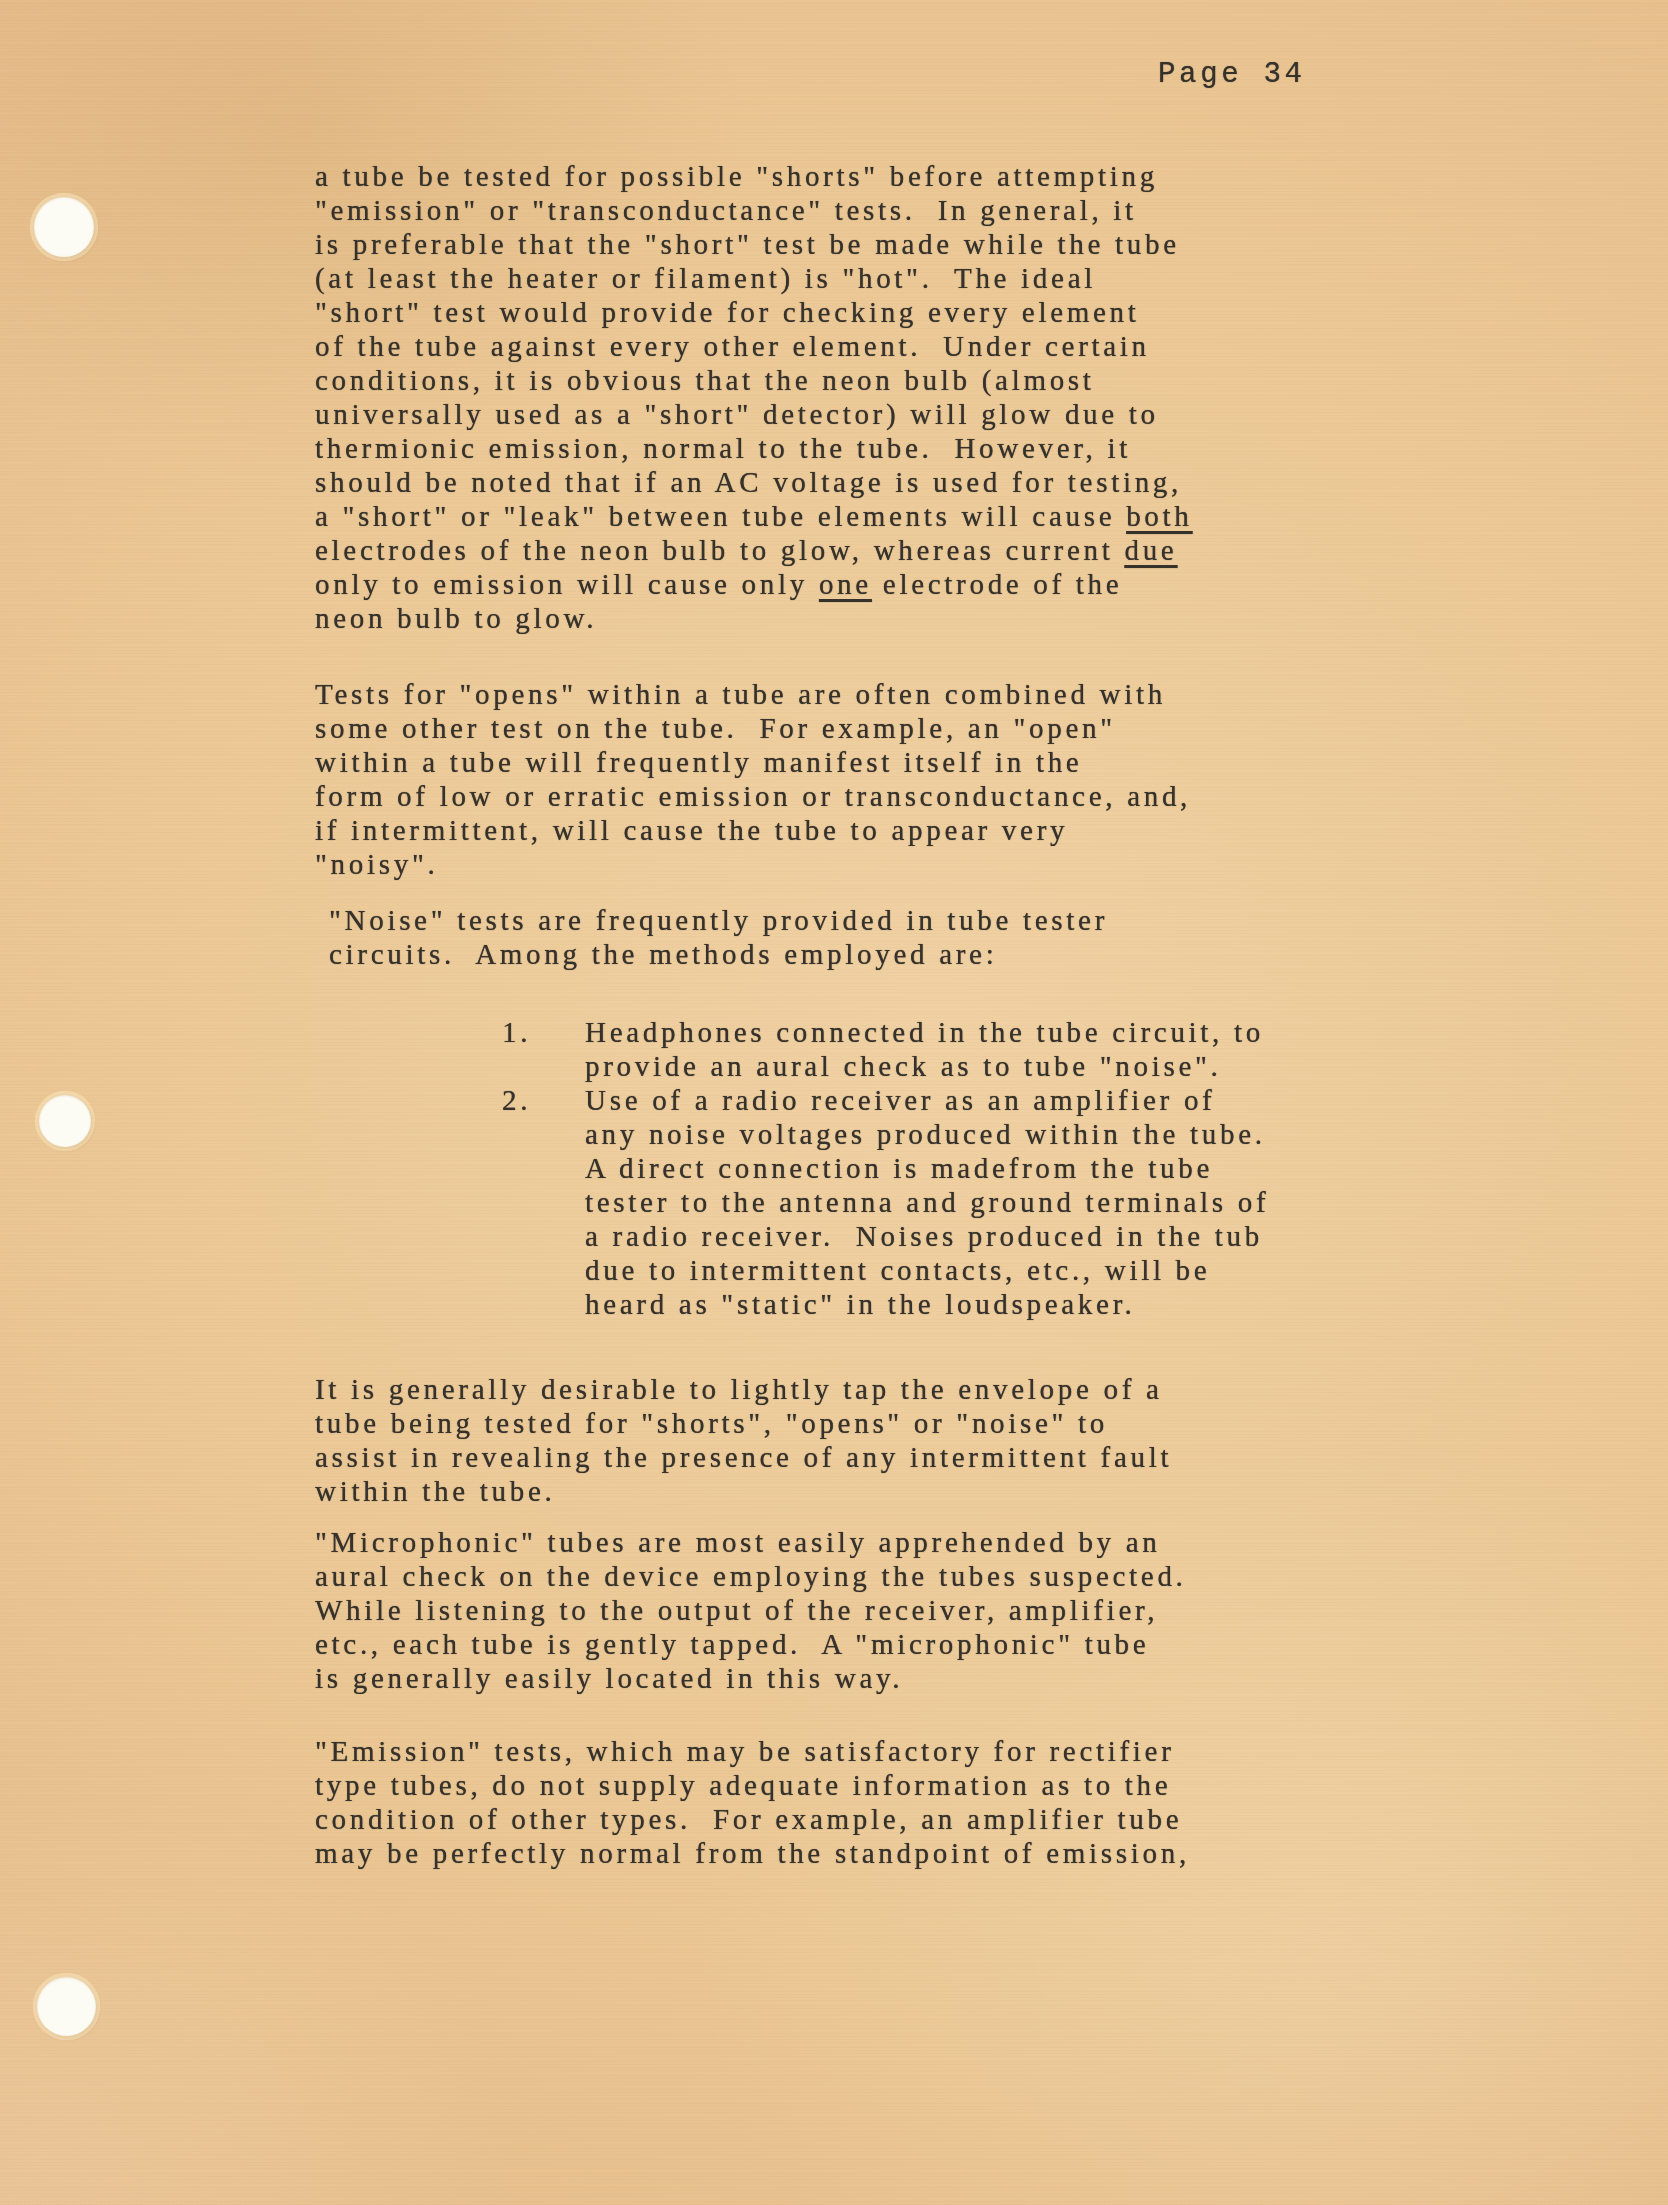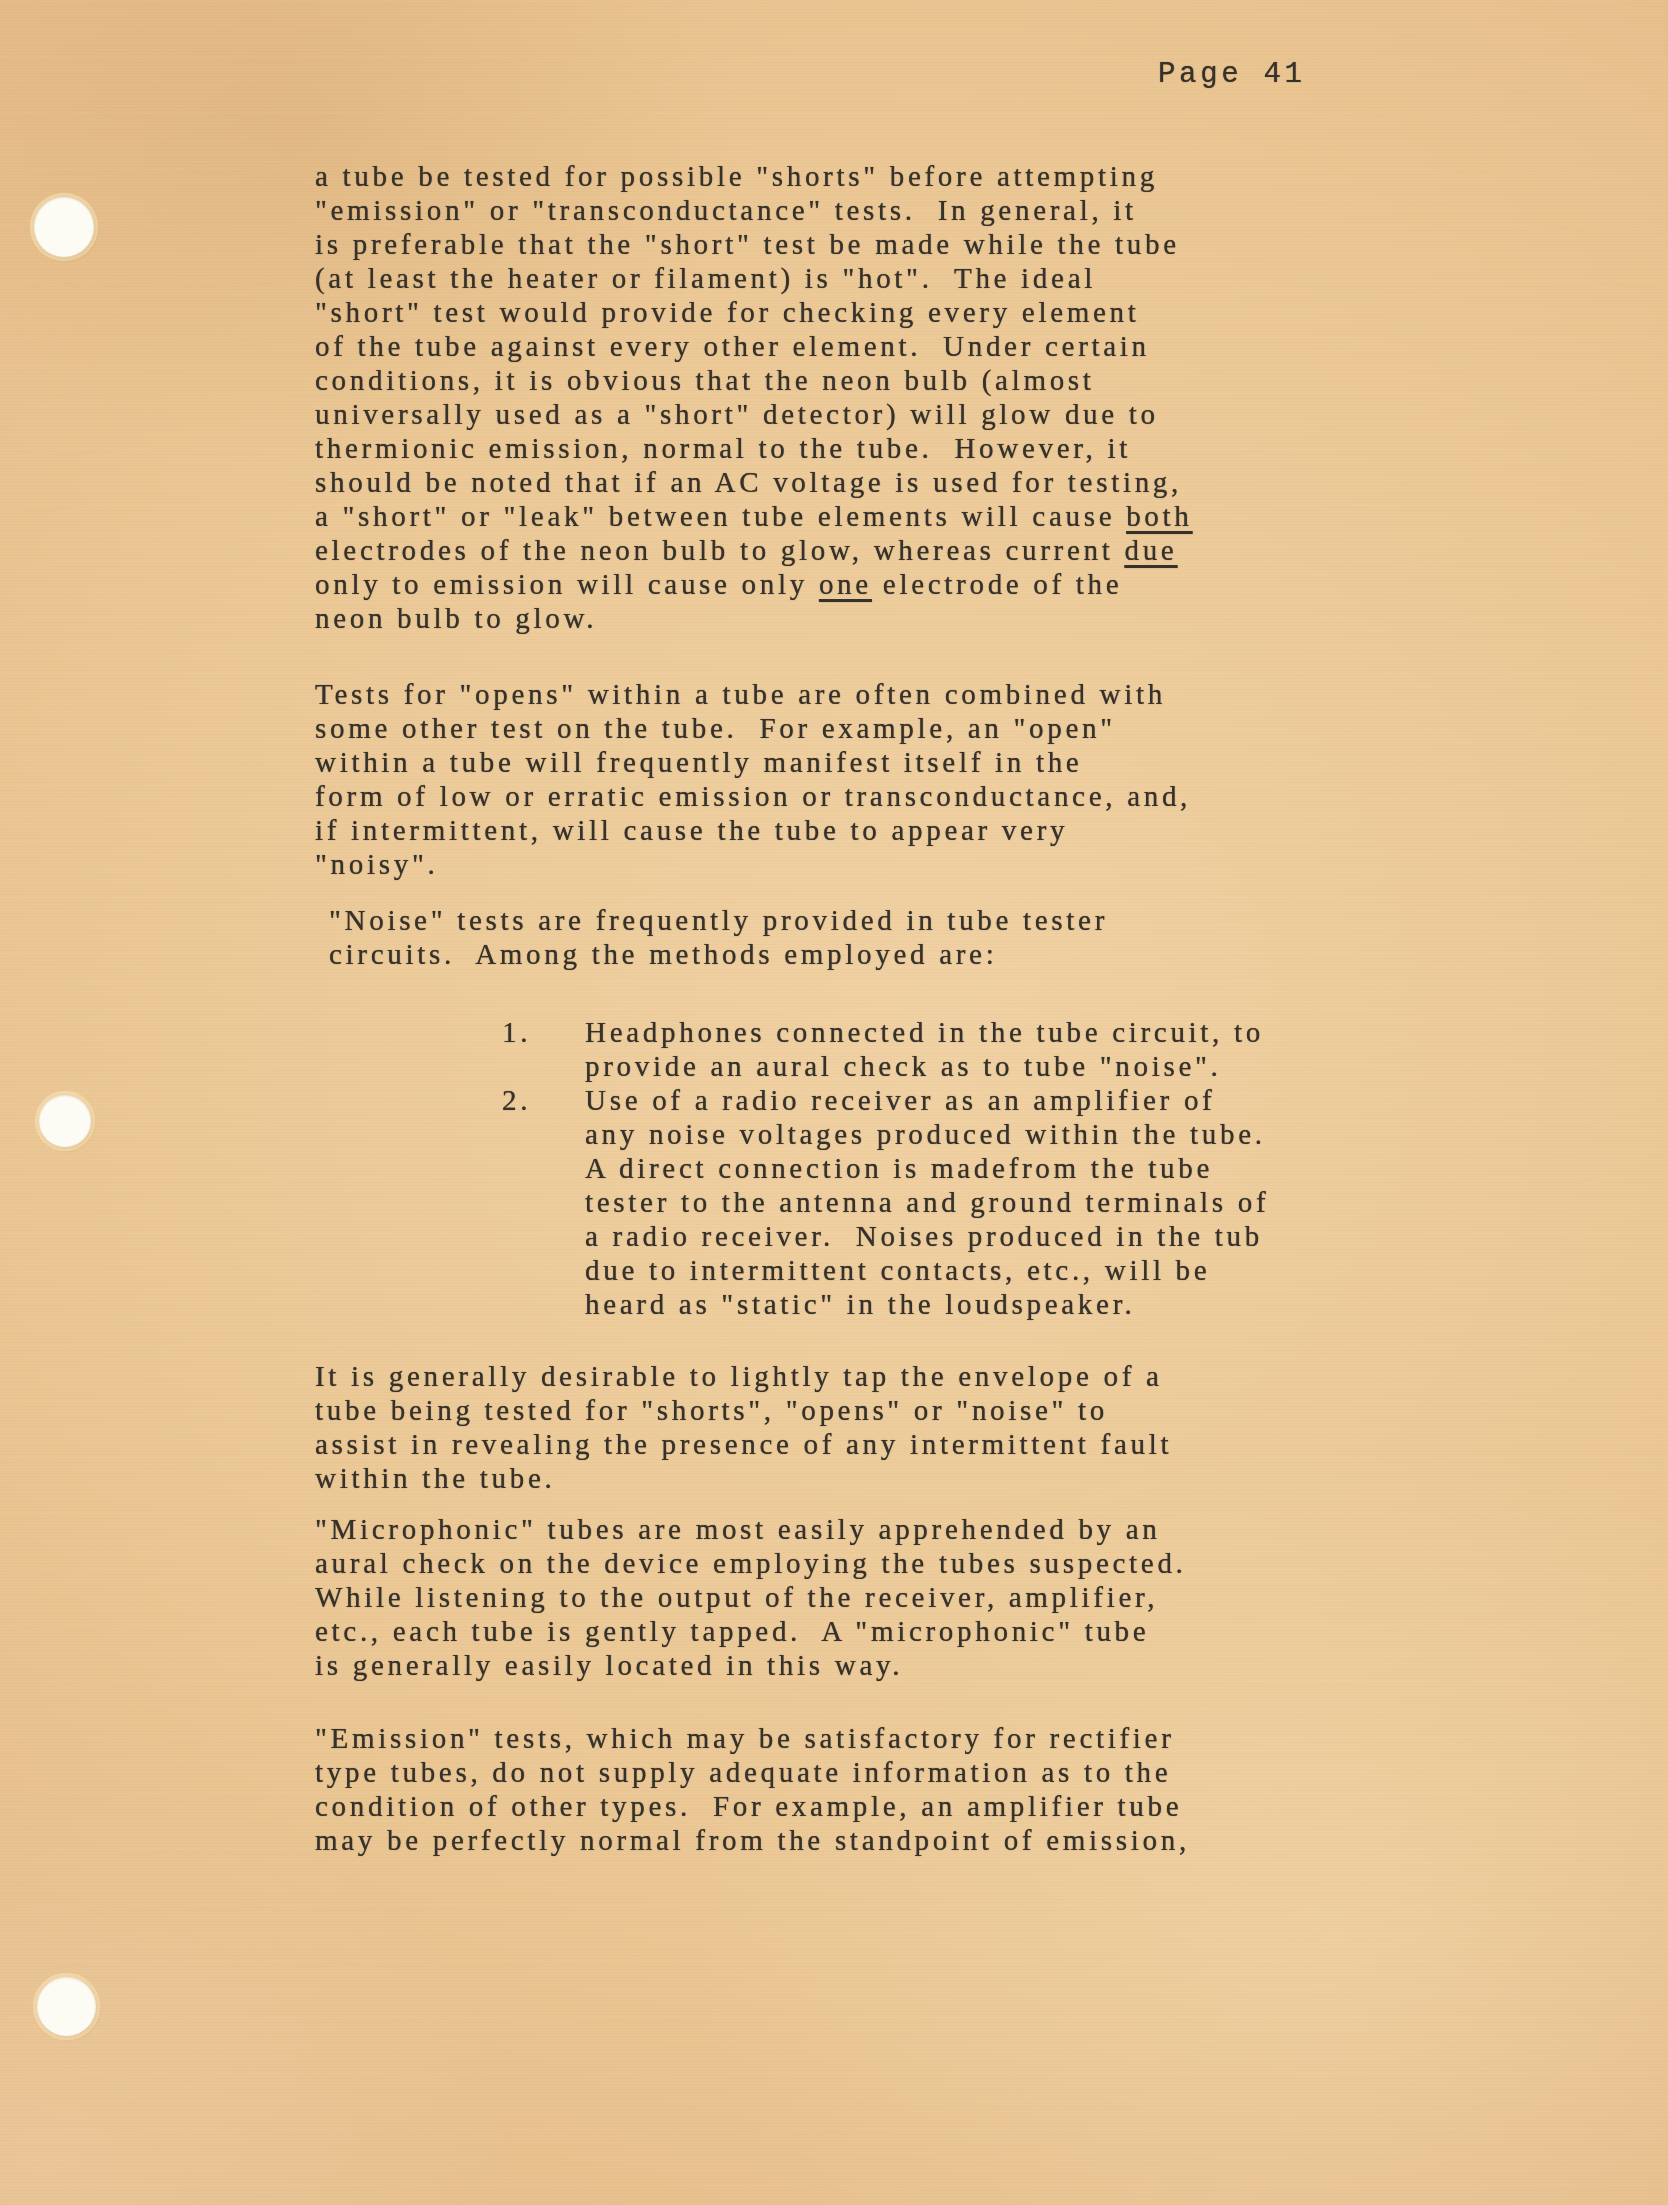--- a/index.html
+++ b/index.html
@@ -34,21 +34,21 @@
   .line{white-space:pre;}
   .u{
     text-decoration:underline;
     text-decoration-thickness:2.5px;
     text-underline-offset:4.9px;
   }
   .block{margin:0;font-family:Liberation Serif, serif;}
   .doc-body .block:nth-child(2){margin-top:42px;}
   .doc-body .block:nth-child(3){margin-top:22px;margin-left:14px;}
   .doc-body .block:nth-child(4){margin-top:44px;}
-  .doc-body .block:nth-child(5){margin-top:38px;}
+  .doc-body .block:nth-child(5){margin-top:51px;}
   .doc-body .block:nth-child(6){margin-top:17px;}
   .doc-body .block:nth-child(7){margin-top:39px;}
   .list-item{position:relative;}
   .list-item .marker{position:absolute;left:187px;top:0;}
   .list-item .item-lines{margin-left:270px;}
   .hole{
     position:absolute;border-radius:50%;
     background:#fcfbf4;
     box-shadow:0 0 0 4.2px rgba(250,229,188,.55),
                1.4px 2.1px 4.2px rgba(130,88,38,.30),
@@ -59,17 +59,17 @@
   .hole-3{left:37px;top:1977px;width:59px;height:59px;}
 </style>
 </head>
 <body>
 
 <div class="page">
   <div class="hole hole-1"></div>
   <div class="hole hole-2"></div>
   <div class="hole hole-3"></div>
 
-  <div class="page-number typewriter">Page 41</div>
+  <div class="page-number typewriter">Page 34</div>
 
   <div class="doc-body typewriter"><div class="block paragraph"><div class="line"><span>a tube be tested for possible "shorts" before attempting</span></div><div class="line"><span>"emission" or "transconductance" tests.  In general, it</span></div><div class="line"><span>is preferable that the "short" test be made while the tube</span></div><div class="line"><span>(at least the heater or filament) is "hot".  The ideal</span></div><div class="line"><span>"short" test would provide for checking every element</span></div><div class="line"><span>of the tube against every other element.  Under certain</span></div><div class="line"><span>conditions, it is obvious that the neon bulb (almost</span></div><div class="line"><span>universally used as a "short" detector) will glow due to</span></div><div class="line"><span>thermionic emission, normal to the tube.  However, it</span></div><div class="line"><span>should be noted that if an AC voltage is used for testing,</span></div><div class="line"><span>a "short" or "leak" between tube elements will cause </span><span class="u">both</span></div><div class="line"><span>electrodes of the neon bulb to glow, whereas current </span><span class="u">due</span></div><div class="line"><span>only to emission will cause only </span><span class="u">one</span><span> electrode of the</span></div><div class="line"><span>neon bulb to glow.</span></div></div><div class="block paragraph"><div class="line"><span>Tests for "opens" within a tube are often combined with</span></div><div class="line"><span>some other test on the tube.  For example, an "open"</span></div><div class="line"><span>within a tube will frequently manifest itself in the</span></div><div class="line"><span>form of low or erratic emission or transconductance, and,</span></div><div class="line"><span>if intermittent, will cause the tube to appear very</span></div><div class="line"><span>"noisy".</span></div></div><div class="block paragraph"><div class="line"><span>"Noise" tests are frequently provided in tube tester</span></div><div class="line"><span>circuits.  Among the methods employed are:</span></div></div><div class="block list"><div class="list-item"><span class="marker">1.</span><div class="item-lines"><div class="line"><span>Headphones connected in the tube circuit, to</span></div><div class="line"><span>provide an aural check as to tube "noise".</span></div></div></div><div class="list-item"><span class="marker">2.</span><div class="item-lines"><div class="line"><span>Use of a radio receiver as an amplifier of</span></div><div class="line"><span>any noise voltages produced within the tube.</span></div><div class="line"><span>A direct connection is madefrom the tube</span></div><div class="line"><span>tester to the antenna and ground terminals of</span></div><div class="line"><span>a radio receiver.  Noises produced in the tub</span></div><div class="line"><span>due to intermittent contacts, etc., will be</span></div><div class="line"><span>heard as "static" in the loudspeaker.</span></div></div></div></div><div class="block paragraph"><div class="line"><span>It is generally desirable to lightly tap the envelope of a</span></div><div class="line"><span>tube being tested for "shorts", "opens" or "noise" to</span></div><div class="line"><span>assist in revealing the presence of any intermittent fault</span></div><div class="line"><span>within the tube.</span></div></div><div class="block paragraph"><div class="line"><span>"Microphonic" tubes are most easily apprehended by an</span></div><div class="line"><span>aural check on the device employing the tubes suspected.</span></div><div class="line"><span>While listening to the output of the receiver, amplifier,</span></div><div class="line"><span>etc., each tube is gently tapped.  A "microphonic" tube</span></div><div class="line"><span>is generally easily located in this way.</span></div></div><div class="block paragraph"><div class="line"><span>"Emission" tests, which may be satisfactory for rectifier</span></div><div class="line"><span>type tubes, do not supply adequate information as to the</span></div><div class="line"><span>condition of other types.  For example, an amplifier tube</span></div><div class="line"><span>may be perfectly normal from the standpoint of emission,</span></div></div></div>
 </div>
 
 
 </body></html>

